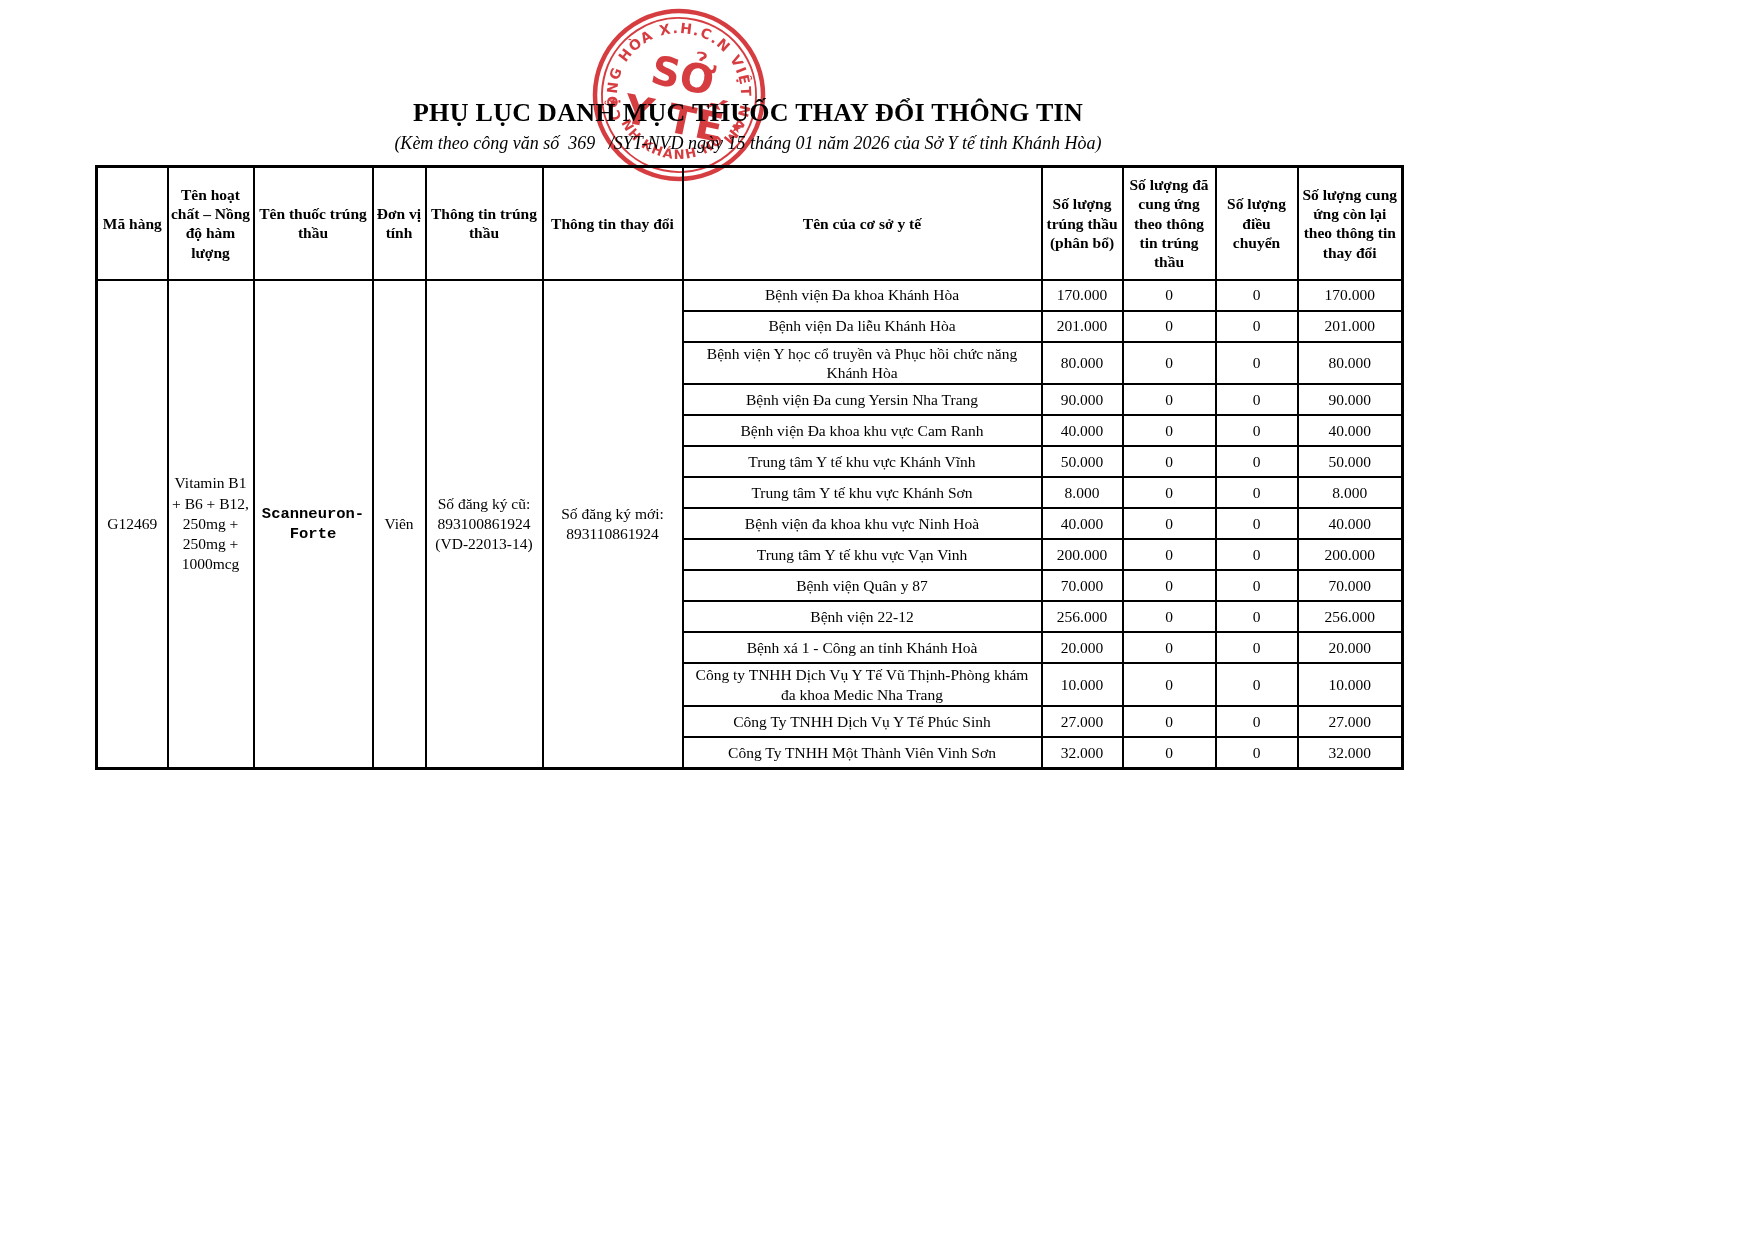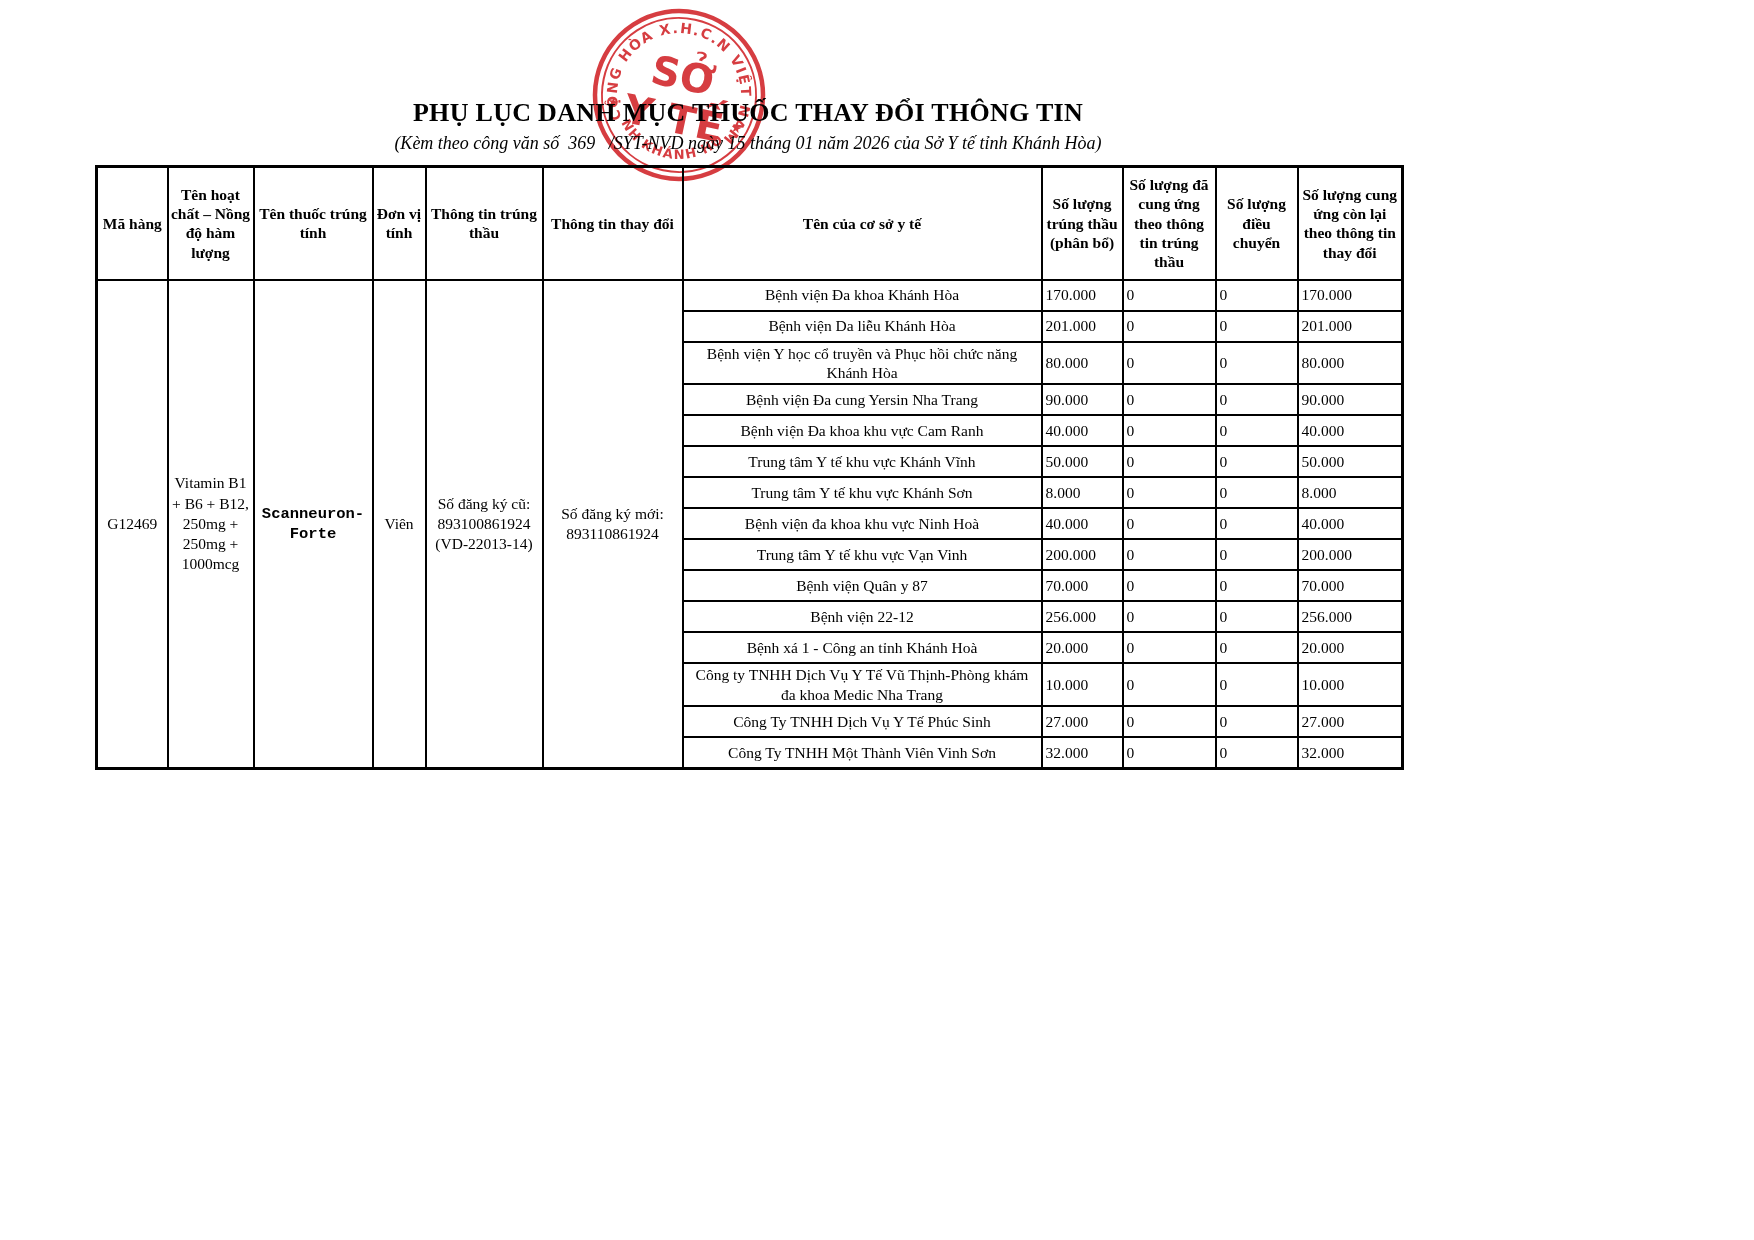--- a/index.html
+++ b/index.html
@@ -15,21 +15,21 @@
     position:absolute; left:95px; top:165px; width:1306px;
     border-collapse:collapse; table-layout:fixed;
     font-size:15.5px; border:3px solid #000;
   }
   .main-table th, .main-table td { border:2px solid #000; padding:1px 3px; }
   .main-table thead tr { height:113px; }
   .main-table th { font-weight:bold; text-align:center; vertical-align:middle; line-height:1.25; padding:2px; }
   td.prod { text-align:center; vertical-align:middle; line-height:1.3; }
   td.prod.bold { font-weight:bold;font-family:Liberation Mono, monospace; }
   td.facility { text-align:center; vertical-align:middle; height:27px; line-height:1.25; }
-  td.num { text-align:left; vertical-align:middle; }
+  td.num { text-align:center; vertical-align:middle; }
 
   .stamp {
     position:absolute; left:589px; top:4px; width:180px; height:182px;
     pointer-events:none; mix-blend-mode:multiply; opacity:.9;
   }
   .stamp text { font-family:"DejaVu Sans", sans-serif; font-weight:bold; }
 </style>
 </head>
 <body>
 
@@ -49,21 +49,21 @@
       <col style="width:359px">
       <col style="width:81px">
     <col style="width:93px">
       <col style="width:82px">
       <col style="width:105px">
   </colgroup>
   <thead>
     <tr>
       <th>Mã hàng</th>
       <th>Tên hoạt chất – Nồng độ hàm lượng</th>
-      <th>Tên thuốc trúng tính</th>
+      <th>Tên thuốc trúng thầu</th>
       <th>Đơn vị tính</th>
       <th>Thông tin trúng thầu</th>
       <th>Thông tin thay đổi</th>
       <th>Tên của cơ sở y tế</th>
       <th>Số lượng trúng thầu (phân bổ)</th>
       <th>Số lượng đã cung ứng theo thông tin trúng thầu</th>
       <th>Số lượng điều chuyển</th>
       <th>Số lượng cung ứng còn lại theo thông tin thay đổi</th>
     </tr>
   </thead>

